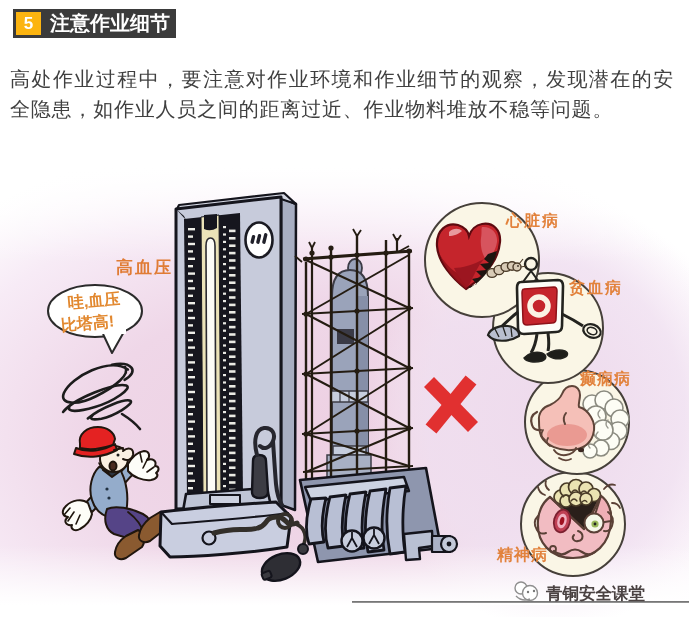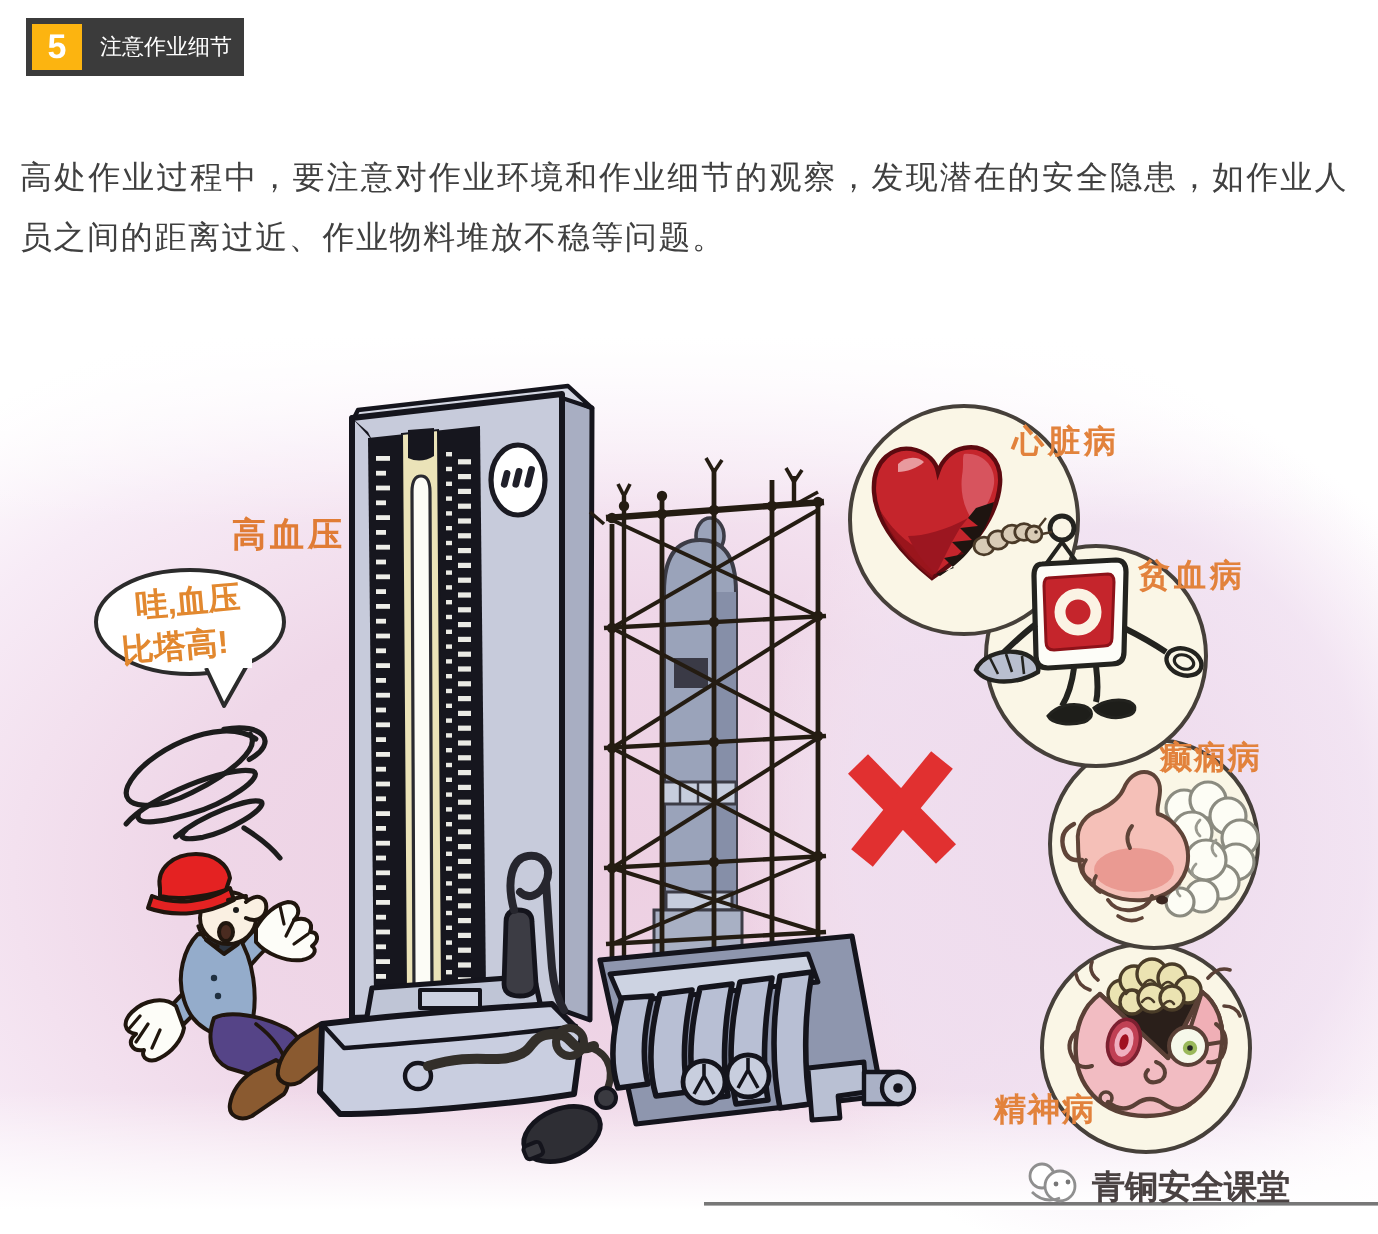--- a/index.html
+++ b/index.html
@@ -1,19 +1,19 @@
 <!DOCTYPE html>
 <html><head><meta charset="utf-8">
 <style>
 html,body{margin:0;padding:0;}
 body{width:689px;height:617px;background:#ffffff;font-family:"Liberation Sans",sans-serif;overflow:hidden;position:relative;}
 .hdr{position:absolute;left:13px;top:9px;background:#3b3b3b;height:29px;display:flex;align-items:center;padding-right:6px;}
 .num{width:25px;height:23px;background:#fcb410;color:#ffffff;font-weight:bold;font-size:17px;display:flex;align-items:center;justify-content:center;margin-left:3px;}
-.ttl{color:#ffffff;font-weight:normal;font-size:11px;margin-left:9px;}
-.para{position:absolute;left:10px;top:75px;width:664px;font-size:16px;line-height:30px;color:#404040;text-align:justify;letter-spacing:0.8px;}
+.ttl{color:#ffffff;font-weight:bold;font-size:20px;margin-left:9px;}
+.para{position:absolute;left:10px;top:64px;width:664px;font-size:20px;line-height:30px;color:#404040;text-align:justify;letter-spacing:0.8px;}
 </style></head>
 <body>
 <div class="hdr">
     <div class="num">5</div>
     <div class="ttl">注意作业细节</div>
   </div>
 <div class="para">高处作业过程中，要注意对作业环境和作业细节的观察，发现潜在的安全隐患，如作业人员之间的距离过近、作业物料堆放不稳等问题。</div>
 <svg style="position:absolute;left:0;top:0;" width="689" height="617" viewBox="0 0 689 617">
 <defs>
 <radialGradient id="bg1" cx="0.44" cy="0.62" r="0.70">

